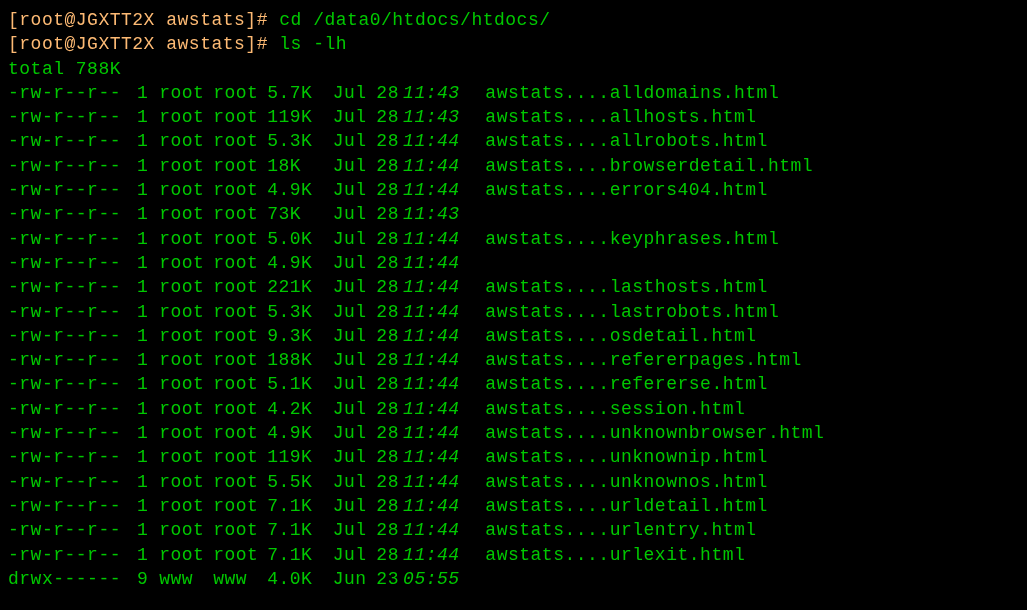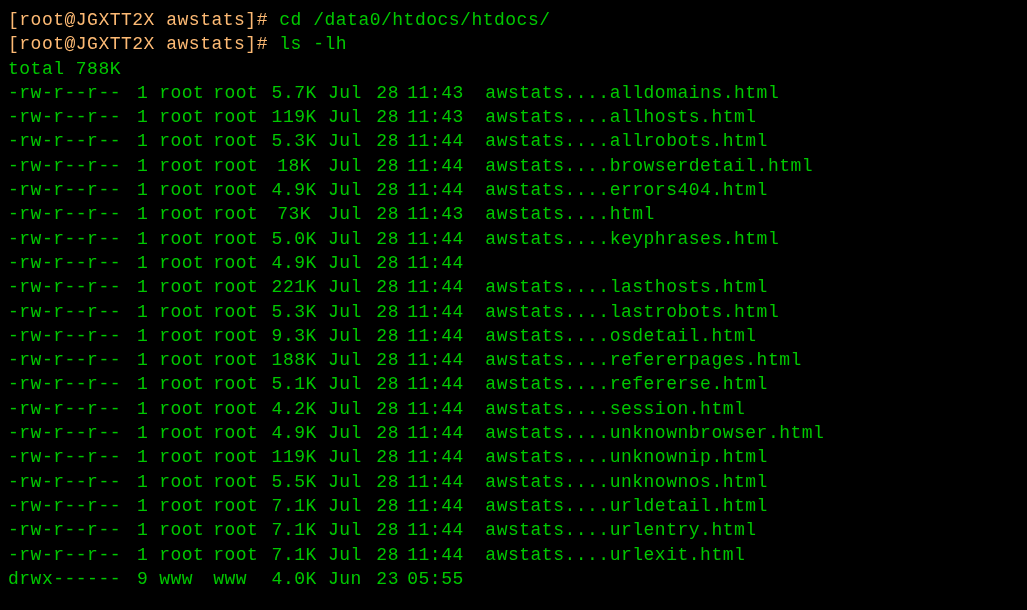--- a/index.html
+++ b/index.html
@@ -22,24 +22,24 @@
     }
     .prompt-text { color: #fdba74; }
     .command-text { color: #00c800; }
     .entry {
       display: flex;
     }
     .perms { width: 11ch; }
     .links { width: 2ch; text-align: right; }
     .owner { width: 5ch; text-align: left; margin-left: 1ch; }
     .group { width: 5ch; text-align: left; }
-    .size { width: 5ch; text-align: center; }
-    .month { width: 4ch; text-align: center; margin-left: 0.2ch;}
+    .size { width: 5ch; text-align: left; }
+    .month { width: 4ch; text-align: right; margin-left: 0.2ch;}
     .day { width: 3ch; text-align: right; }
-    .time { width: 6ch; text-align: right; }
+    .time { width: 6ch; text-align: center; font-style: italic; }
     .name { margin-left: 2ch; }
     .dir-name { color: #ffffff; font-weight: bold; margin-top: 47px; }
     .total-line { color: #00c800; }
   </style>
 </head>
 <body>
 
 <div class="line">
   <span class="prompt-text">[root@JGXTT2X awstats]#</span>
   <span class="command-text">cd /data0/htdocs/htdocs/</span>
@@ -107,21 +107,20 @@
     </div>
     <div class="line entry">
       <span class="perms">-rw-r--r--</span>
       <span class="links">1</span>
       <span class="owner">root</span>
       <span class="group">root</span>
       <span class="size">73K</span>
       <span class="month">Jul</span>
       <span class="day">28</span>
       <span class="time">11:43</span>
-      <span class="name">awstats....html</span>
     </div>
     <div class="line entry">
       <span class="perms">-rw-r--r--</span>
       <span class="links">1</span>
       <span class="owner">root</span>
       <span class="group">root</span>
       <span class="size">5.0K</span>
       <span class="month">Jul</span>
       <span class="day">28</span>
       <span class="time">11:44</span>

